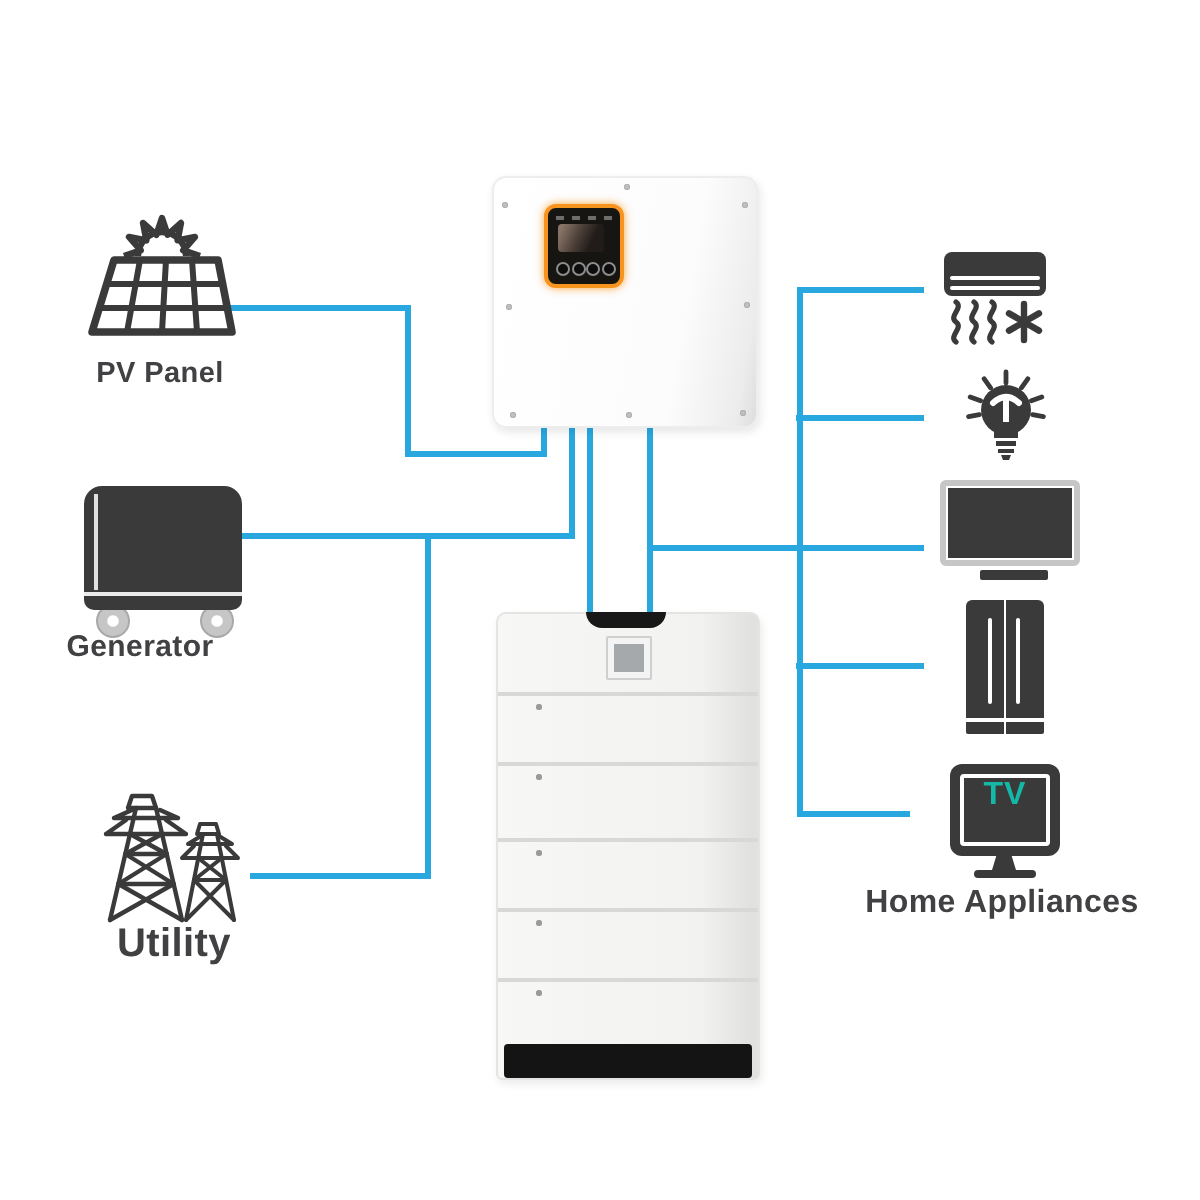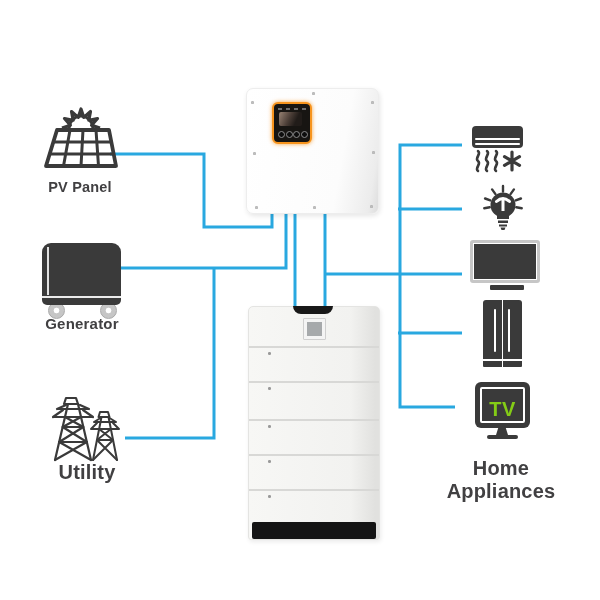--- a/index.html
+++ b/index.html
@@ -56,22 +56,22 @@
   .monitor{left:470px;top:240px;width:70px;height:43px;background:#fff;border:3px solid #c6c6c6;
     border-radius:3px;box-sizing:border-box;}
   .monitor-screen{position:absolute;left:1px;top:1px;right:1px;bottom:1px;background:var(--dark);}
   .monitor-stand{left:490px;top:285px;width:34px;height:4.5px;background:var(--dark);border-radius:1px;}
   .fridge{left:483px;top:300px;width:39px;height:67px;background:var(--dark);border-radius:3px 3px 1px 1px;}
   .fridge-gap{position:absolute;left:18.5px;top:0;width:1.6px;height:100%;background:#fff;}
   .fridge-handle{position:absolute;top:9px;width:2px;height:43px;background:#fff;border-radius:1px;}
   .fridge-line{position:absolute;left:0;top:59px;width:100%;height:1.6px;background:#fff;}
   .tvbox{left:475px;top:382px;width:55px;height:46px;background:var(--dark);border-radius:6px;}
   .tv-inner{position:absolute;left:5px;top:5px;right:5px;bottom:5px;border:2.5px solid #fff;
-    border-radius:2px;display:flex;align-items:flex-end;justify-content:center;
-    color:#84cc16;font-weight:700;font-size:20px;letter-spacing:.5px;}
+    border-radius:2px;display:flex;align-items:flex-start;justify-content:center;
+    color:#14b8a6;font-weight:700;font-size:16px;letter-spacing:.5px;}
   .tv-neck{left:496px;top:428px;width:12px;height:7px;background:var(--dark);
     clip-path:polygon(18% 0,82% 0,100% 100%,0 100%);}
   .tv-base{left:487px;top:435px;width:31px;height:4px;background:var(--dark);border-radius:2px;}
 </style>
 </head>
 <body>
 
 <div id="canvas">
 
   <svg class="abs" style="left:0;top:0" width="600" height="600">
@@ -93,21 +93,21 @@
     <path class="dark-stroke" stroke-width="3" d="M70,130 L63.5,166 M83,130 L81,166 M96,130 L98.5,166 M53.3,142 L111.3,142 M49.3,154 L113.7,154"></path>
   </svg>
   <div class="label" style="left:30px;top:179px;width:100px;font-size:14.5px">PV Panel</div>
 
   <div class="abs wheel" style="left:47.5px;top:301.5px"></div>
   <div class="abs wheel" style="left:99.5px;top:301.5px"></div>
   <div class="abs gen-box">
     <div class="gen-line-v"></div>
     <div class="gen-line-h"></div>
   </div>
-  <div class="label" style="left:32px;top:315px;width:100px;font-size:15px">Generator</div>
+  <div class="label" style="left:20px;top:315px;width:100px;font-size:15px">Generator</div>
 
   <svg class="abs" style="left:44px;top:394px" width="86" height="72" viewBox="0 0 86 72">
     <g class="dark-stroke" stroke-width="2.2" stroke-linecap="round" stroke-linejoin="round">
       <path d="M22,4 h10 l2,6 h-14 z"></path>
       <path d="M24,10 L11,66 M34,10 L47,66"></path>
       <path d="M13,15 H45 M9,23 H49 M13,15 L22,11 M45,15 L36,11 M9,23 L19,16 M49,23 L39,16"></path>
       <path d="M21,23 L39.3,33 M37,23 L18.7,33 M18.7,33 H39.3 M15.2,48 H42.8"></path>
       <path d="M18.7,33 L42.8,48 M39.3,33 L15.2,48 M15.2,48 L47,66 M42.8,48 L11,66"></path>
     </g>
     <g class="dark-stroke" stroke-width="2" stroke-linecap="round" stroke-linejoin="round">
@@ -202,15 +202,15 @@
   </div>
 
   <div class="abs tvbox">
     <div class="tv-inner">
       <span>TV</span>
     </div>
   </div>
   <div class="abs tv-neck"></div>
   <div class="abs tv-base"></div>
 
-  <div class="label" style="left:426px;top:457px;width:150px;font-size:20px">Home Appliances</div>
+  <div class="label" style="left:426px;top:443px;width:150px;font-size:16px">Home Appliances</div>
 
 </div>
 
 </body></html>

